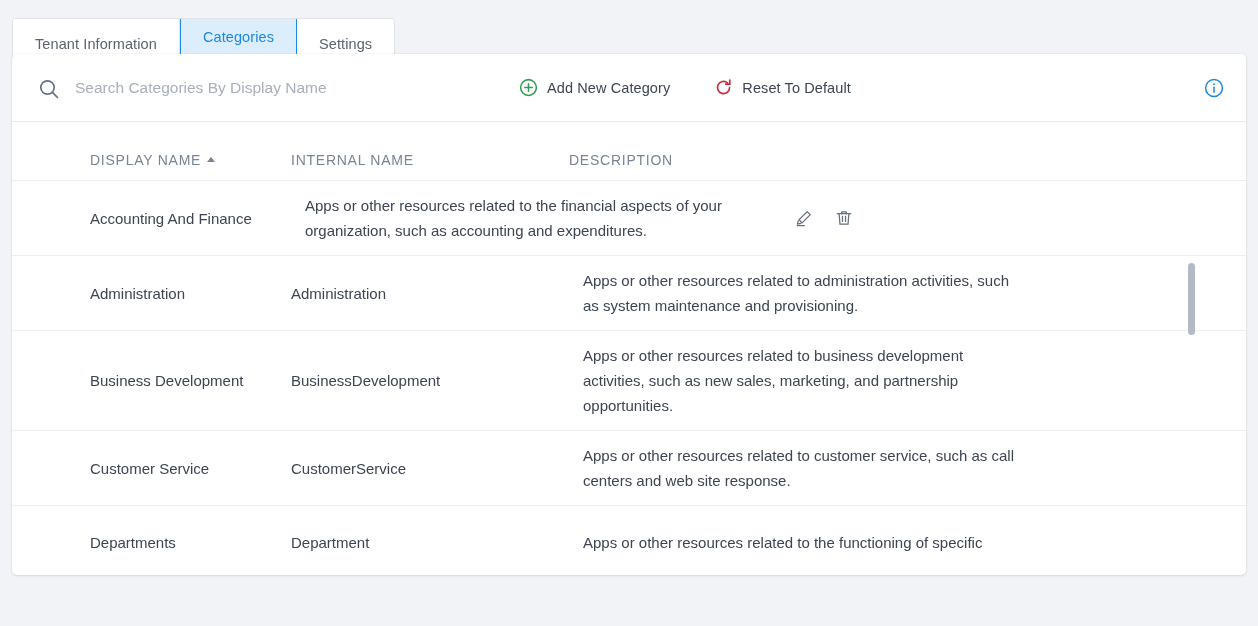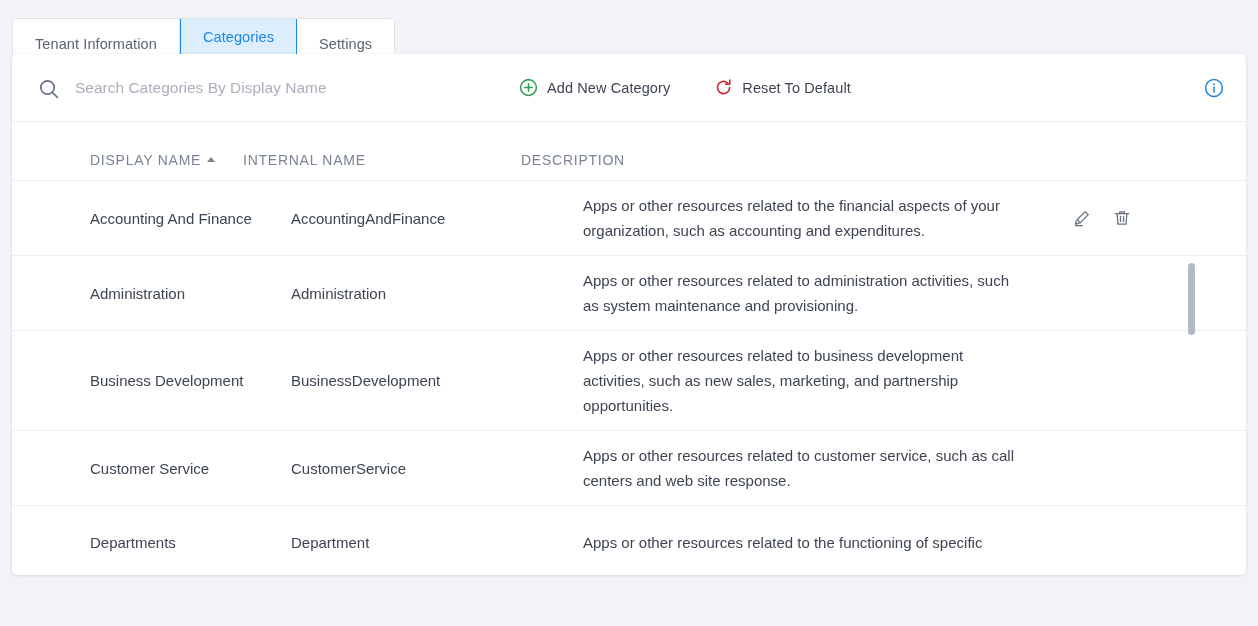--- a/index.html
+++ b/index.html
@@ -142,21 +142,21 @@
   }
   .th {
     font-size: 14px;
     color: #7a8494;
     letter-spacing: 0.75px;
     font-weight: normal;
     display: flex;
     align-items: center;
     gap: 6px;
   }
-  .col-display { width: 231px; padding-left: 78px; }
+  .col-display { width: 279px; padding-left: 78px; }
   .col-internal { width: 278px; }
   .col-desc { flex: 1; }
   .sort-arrow {
     display: inline-block;
     width: 0; height: 0;
     border-left: 4px solid transparent;
     border-right: 4px solid transparent;
     border-bottom: 5px solid #7a8494;
     position: relative;
     top: -1px;
@@ -278,21 +278,20 @@
       <div class="th col-internal">
         <span>INTERNAL NAME</span>
       </div>
       <div class="th col-desc">
         <span>DESCRIPTION</span>
       </div>
     </div>
 
     <div class="row">
       <div class="cell name">Accounting And Finance</div>
-      <div class="cell internal">AccountingAndFinance</div>
       <div class="cell desc">Apps or other resources related to the financial aspects of your organization, such as accounting and expenditures.</div>
       <div class="cell actions">
         <button class="icon-btn">
           <span>
             <svg width="18" height="18" viewBox="0 0 20 20" fill="none" stroke="currentColor" stroke-width="1.4" stroke-linecap="round" stroke-linejoin="round">
               <path d="M13.6 2.9l3.4 3.4-9.1 9.1-3.4-3.4z"></path>
               <path d="M3.6 13.1l-0.9 3.8 3.8-0.9"></path>
               <line x1="2.6" y1="18.4" x2="10.4" y2="18.4"></line>
             </svg>
           </span>

